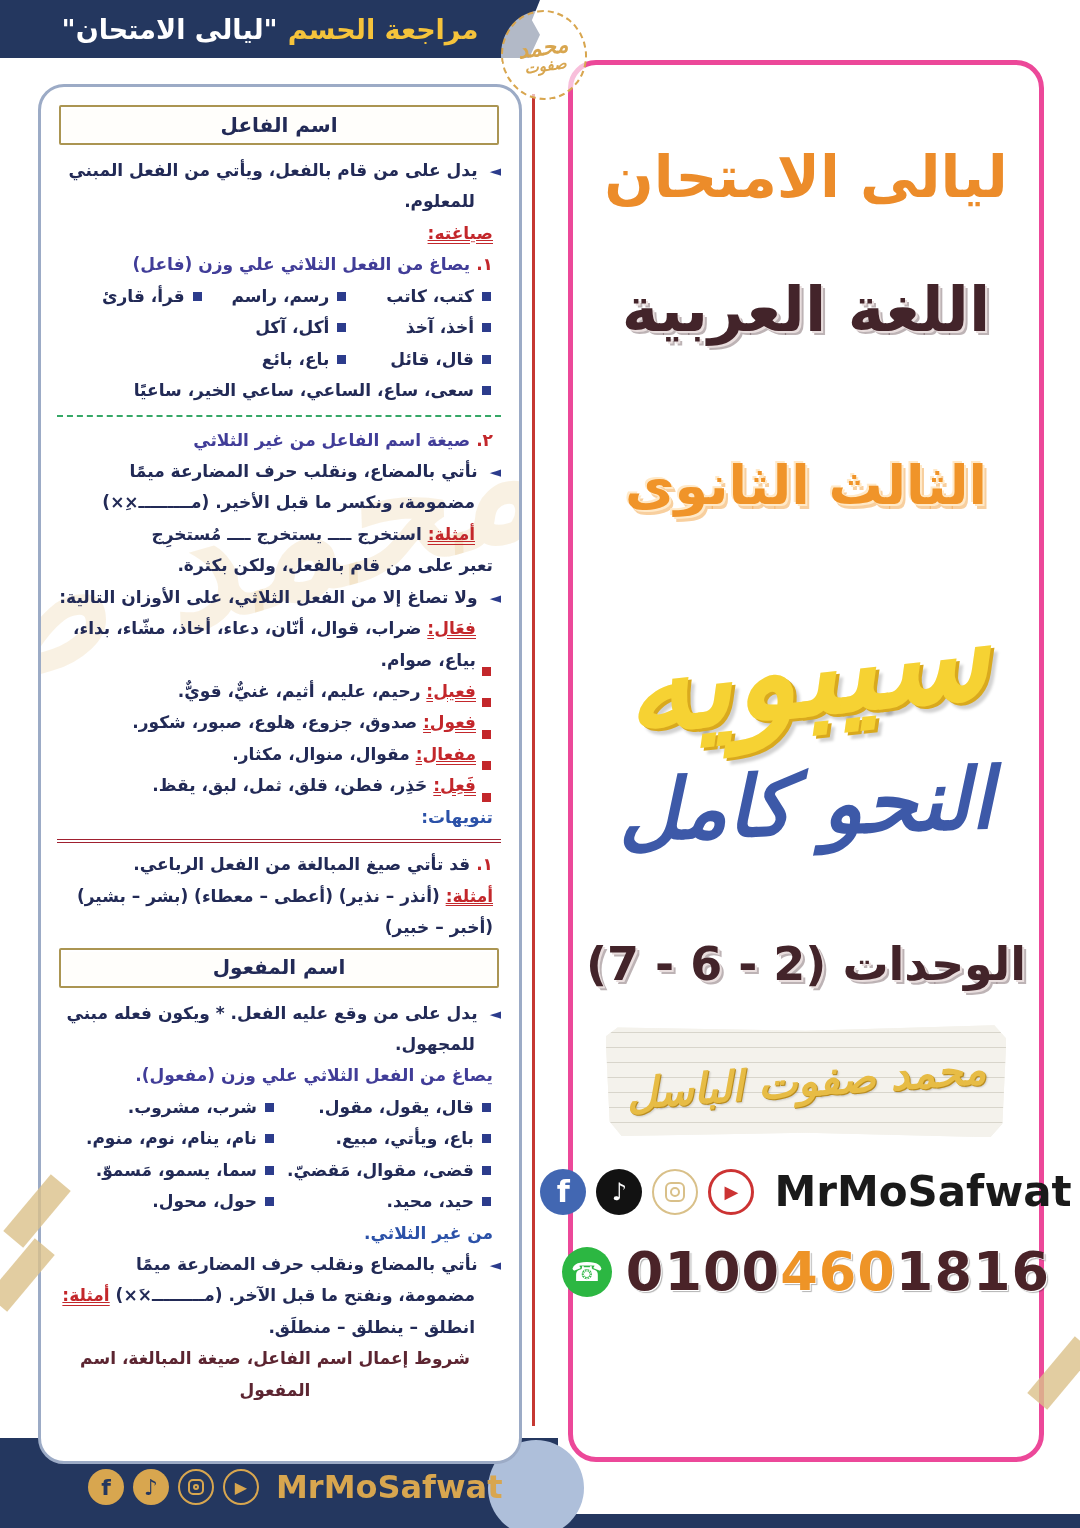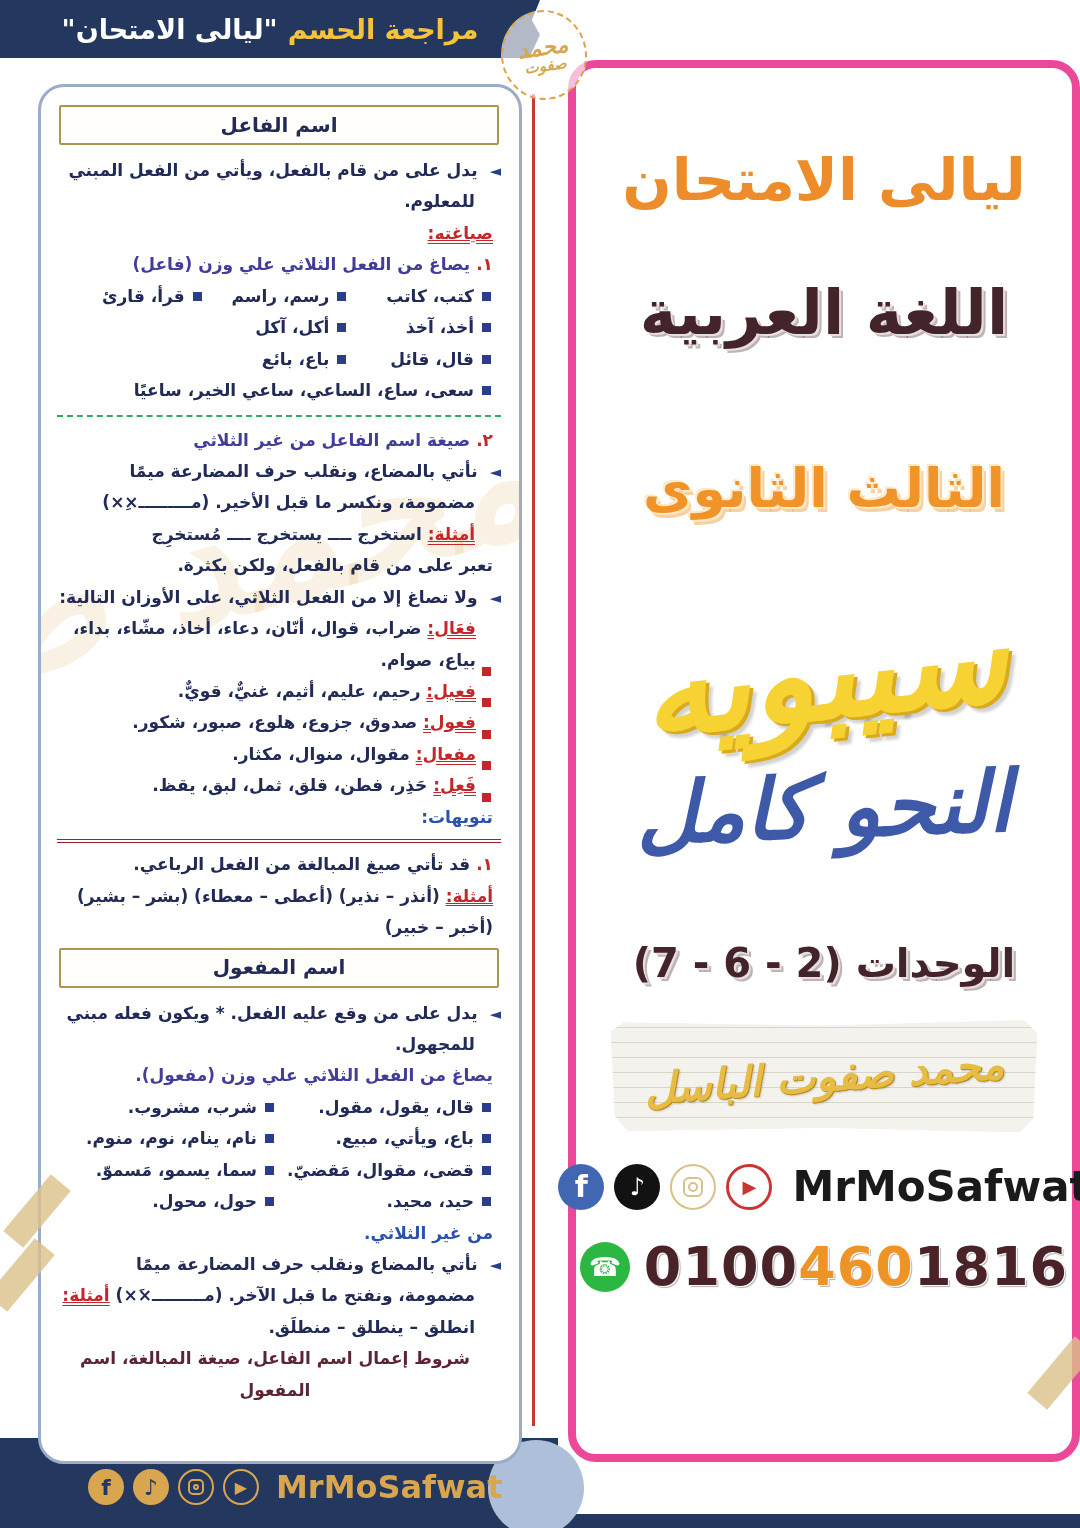--- a/index.html
+++ b/index.html
@@ -75,22 +75,22 @@
   .grid3 { display:grid; grid-template-columns:1fr 1fr 1fr; padding-right:10px; }
   .grid2 { display:grid; grid-template-columns:1fr 1fr; padding-right:10px; }
   .cell { display:flex; align-items:center; gap:8px; }
   .sq { width:9px; height:9px; flex:0 0 9px; display:inline-block; }
   .sq.navy { background:#2c3c8c; }
   .sq.red { background:#c3272b; }
   .wrow { display:flex; gap:6px; padding-right:10px; align-items:flex-end; }
   .center { text-align:center; }
   
   .rightpanel {
-    position:absolute; left:568px; top:60px; width:512px; height:1402px;
-    background:#fff; border:8px solid #ec4899; border-radius:28px; z-index:2;
+    position:absolute; left:568px; top:60px; width:476px; height:1402px;
+    background:#fff; border:5px solid #ec4899; border-radius:28px; z-index:2;
     display:flex; flex-direction:column; align-items:center;
   }
   .rp-t1 { margin-top:78px; font-size:58px; font-weight:bold; color:#ec8c2a; }
   .rp-t2 {
     margin-top:62px; font-size:62px; font-weight:bold; color:#43242a;
     text-shadow:2px 2px 0 #e9dede, 4px 4px 0 rgba(67,36,42,.35);
   }
   .rp-t3 {
     margin-top:108px; font-size:54px; font-weight:bold; color:#f09429;
     text-shadow:2px 2px 0 #ffe9c8, -2px -2px 0 #ffe9c8, 4px 5px 0 rgba(240,148,41,.45);
@@ -98,21 +98,21 @@
   .rp-t4 {
     margin-top:86px; font-size:132px; font-weight:bold; font-style:italic; color:#f6d233;
     transform:rotate(-6deg); line-height:1;
     text-shadow:3px 3px 0 #d9a91e, 6px 7px 3px rgba(0,0,0,.18);
   }
   .rp-t5 {
     margin-top:26px; font-size:84px; font-weight:bold; font-style:italic; color:#3d59a8;
     transform:rotate(-2deg); line-height:1.05;
   }
   .rp-units {
-    margin-top:88px; font-size:40px; font-weight:bold; color:#43242a;
+    margin-top:88px; font-size:46px; font-weight:bold; color:#43242a;
     text-shadow:2px 2px 0 #e9dede, 4px 4px 0 rgba(67,36,42,.35);
   }
   .sig-strip {
     position:relative; margin-top:34px; width:86%; height:112px; background:#f4f2ec;
     background-image:repeating-linear-gradient(0deg,#f4f2ec 0 14px,#d8d5cb 14px 15px);
     clip-path:polygon(0% 10%,3% 2%,50% 5%,97% 0%,100% 12%,99% 88%,96% 100%,50% 96%,4% 99%,1% 86%);
     display:flex; align-items:center; justify-content:center;
   }
   .sig-text {
     color:#e7bc45; font-size:42px; font-weight:bold; font-style:italic;

